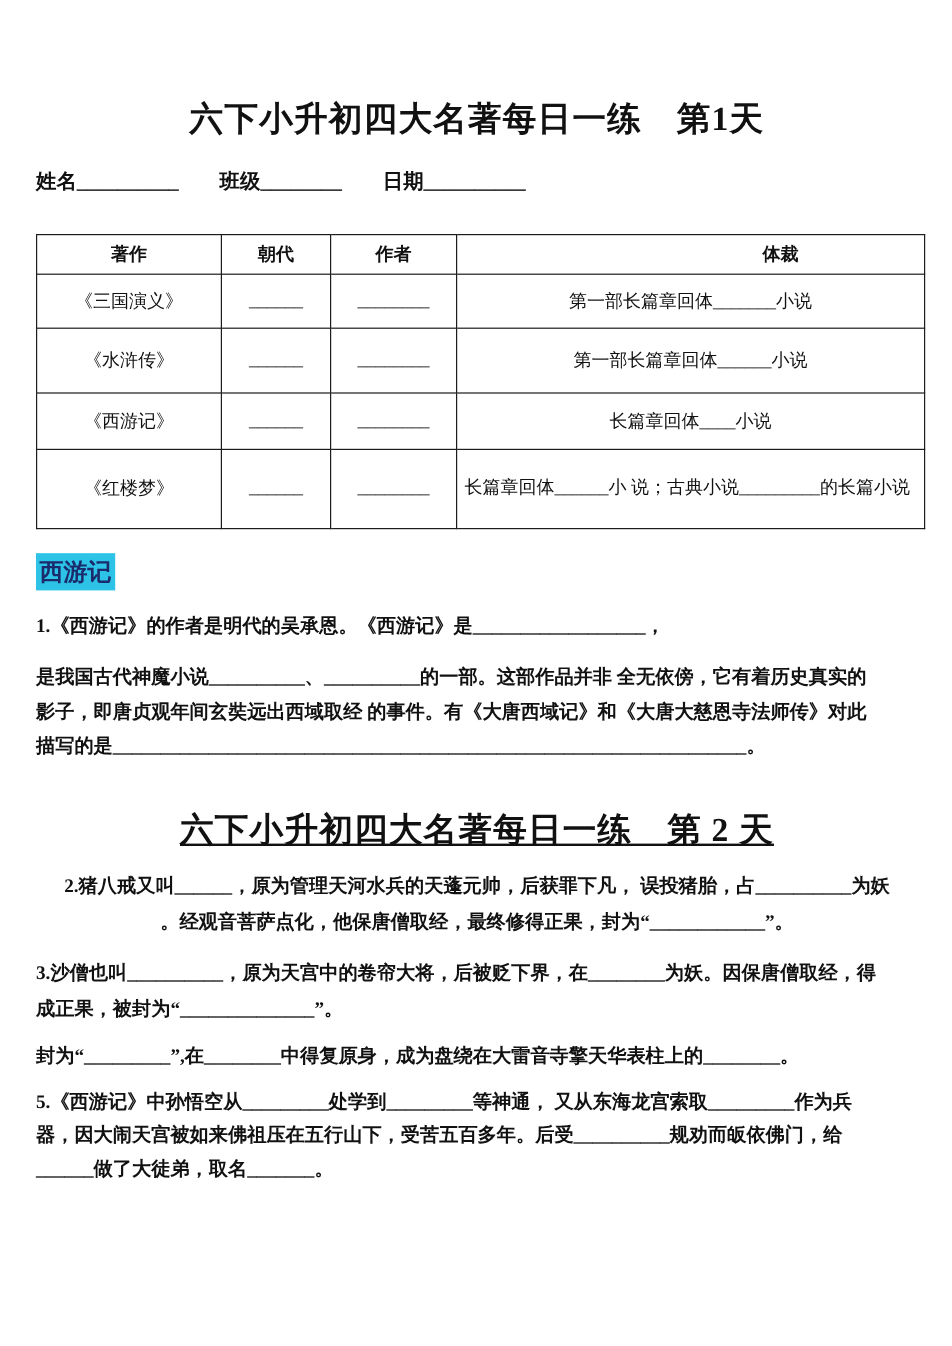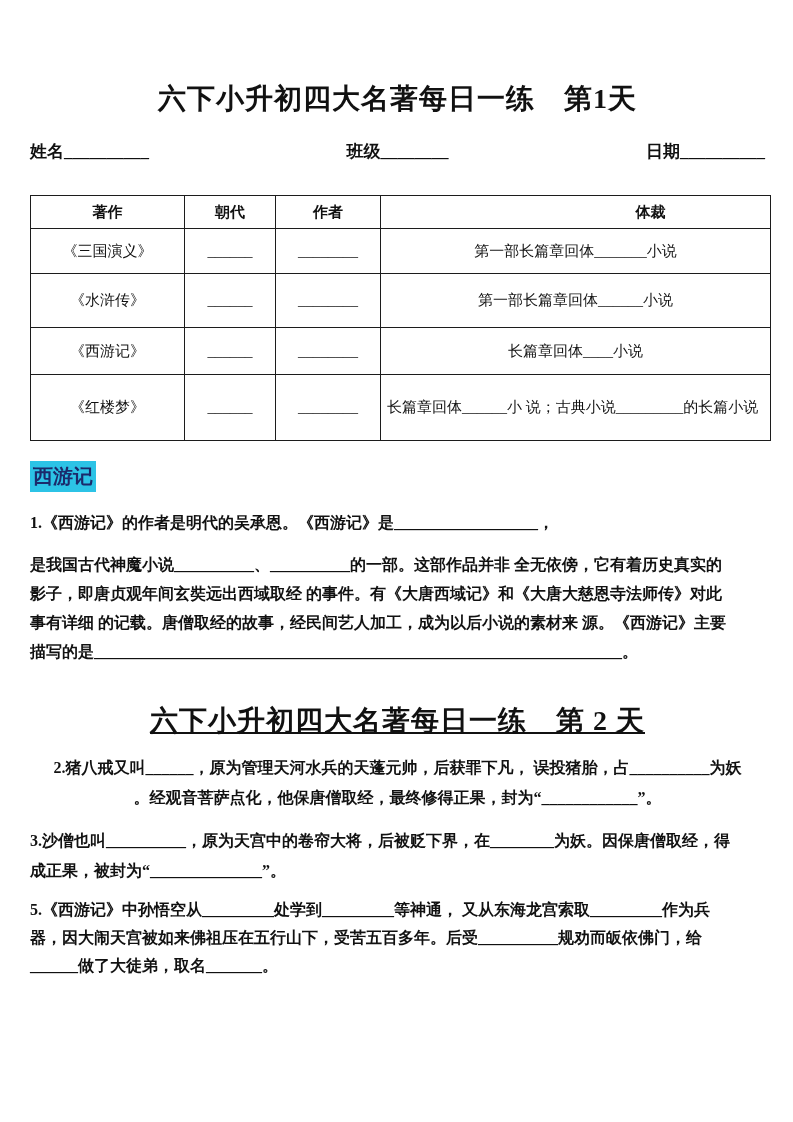--- a/index.html
+++ b/index.html
@@ -14,21 +14,21 @@
     padding: 80px 28px 40px 30px;
     background: #ffffff;
   }
   .doc-title {
     text-align: center;
     font-size: 28px; font-weight: 700;
     letter-spacing: 1px;
     white-space: pre-wrap;
   }
   .info-line {
-    display: flex; justify-content: space-between; gap: 34px;
+    display: flex; justify-content: flex-start; gap: 34px;
     font-size: 17px; font-weight: 700;
     margin-top: 22px;
     white-space: pre-wrap;
   }
   .classics-table {
     border-collapse: collapse;
     width: 740px;
     margin-top: 32px;
     table-layout: fixed;
   }
@@ -132,38 +132,38 @@
   <div>
     <span class="section-heading" id="section-heading" style="background: rgb(44, 195, 230); color: rgb(27, 42, 107);">西游记</span>
   </div>
 
   <div class="q-block lh30 q1-intro">
     <div class="q-line">1.《西游记》的作者是明代的吴承恩。《西游记》是__________________，</div>
   </div>
   <div class="q-block lh29 q1-para">
     <div class="q-line">是我国古代神魔小说__________、__________的一部。这部作品并非 全无依傍，它有着历史真实的</div>
     <div class="q-line">影子，即唐贞观年间玄奘远出西域取经 的事件。有《大唐西域记》和《大唐大慈恩寺法师传》对此</div>
-    <div class="q-line">事有详细 的记载。唐僧取经的故事，经民间艺人加工，成为以后小说的素材来 源。《西游记》主要</div>
     <div class="q-line">描写的是__________________________________________________________________。</div>
   </div>
 
   <div class="doc-title title-day2">六下小升初四大名著每日一练　第 2 天</div>
 
 
   <div class="q-block lh30 q2">
     <div class="q-line">2.猪八戒又叫______，原为管理天河水兵的天蓬元帅，后获罪下凡， 误投猪胎，占__________为妖</div>
     <div class="q-line">。经观音菩萨点化，他保唐僧取经，最终修得正果，封为“____________”。</div>
   </div>
 
   <div class="q-block lh30 q3">
     <div class="q-line">3.沙僧也叫__________，原为天宫中的卷帘大将，后被贬下界，在________为妖。因保唐僧取经，得</div>
     <div class="q-line">成正果，被封为“______________”。</div>
   </div>
 
   <div class="q-block lh28 q4">
+    <div class="q-line">封为“_________”,在________中得复原身，成为盘绕在大雷音寺擎天华表柱上的________。</div>
   </div>
 
   <div class="q-block lh28 q5">
     <div class="q-line">5.《西游记》中孙悟空从_________处学到_________等神通， 又从东海龙宫索取_________作为兵</div>
     <div class="q-line">器，因大闹天宫被如来佛祖压在五行山下，受苦五百多年。后受__________规劝而皈依佛门，给</div>
     <div class="q-line">______做了大徒弟，取名_______。</div>
   </div>
 
 </div>
 

